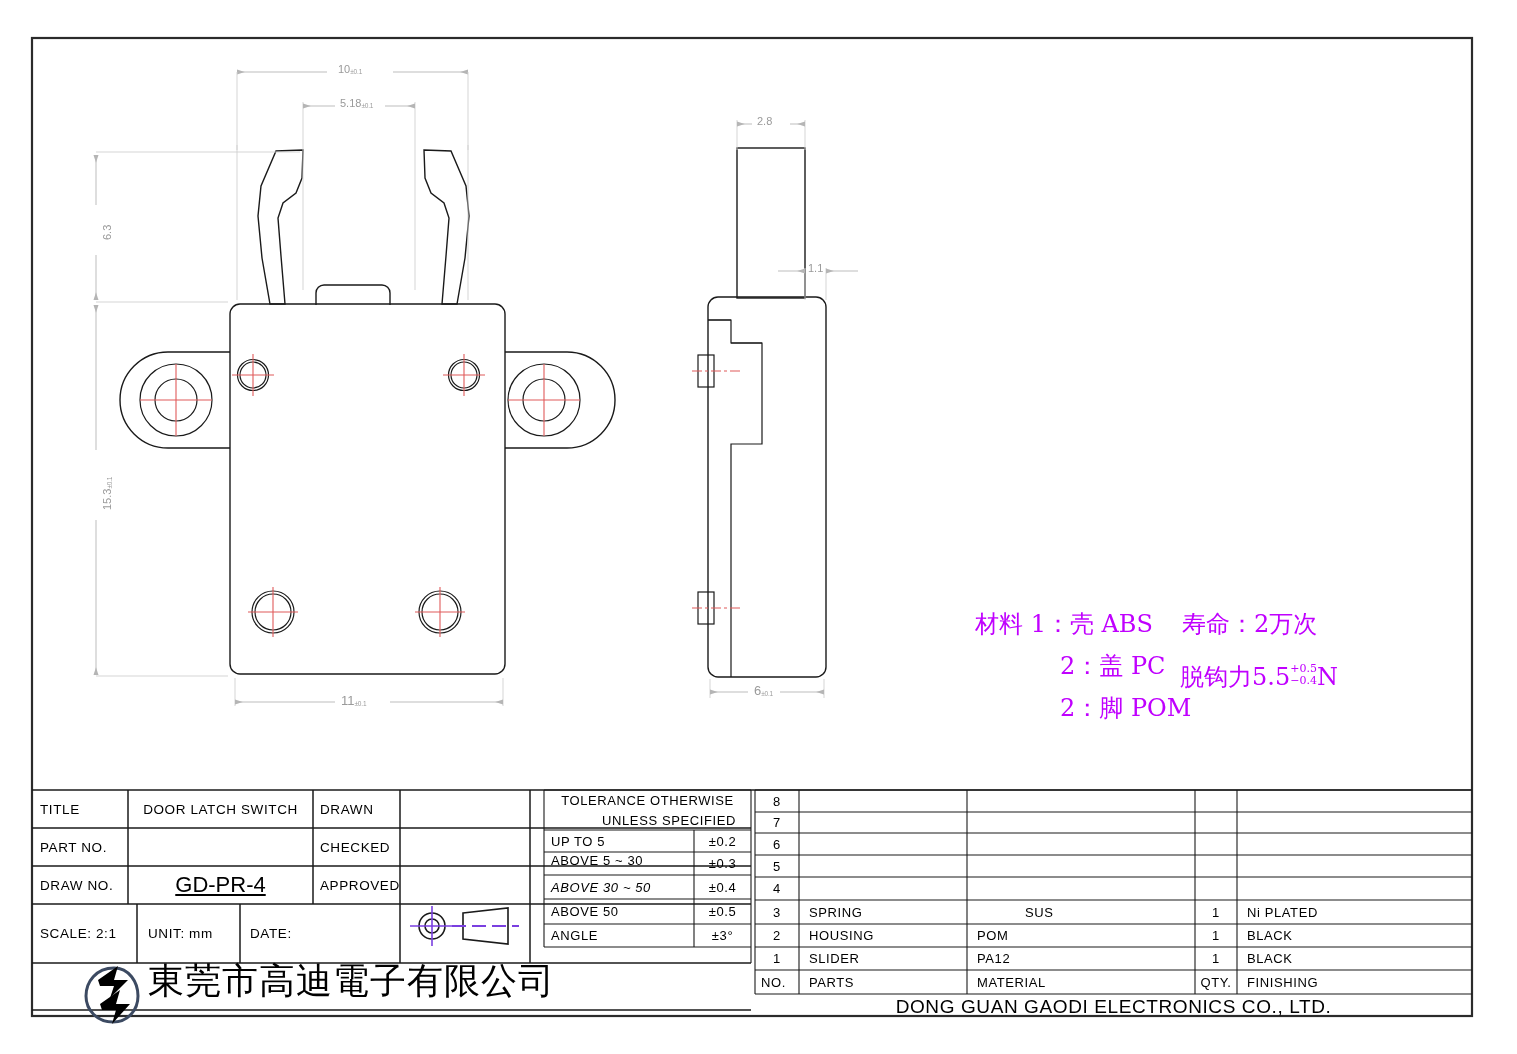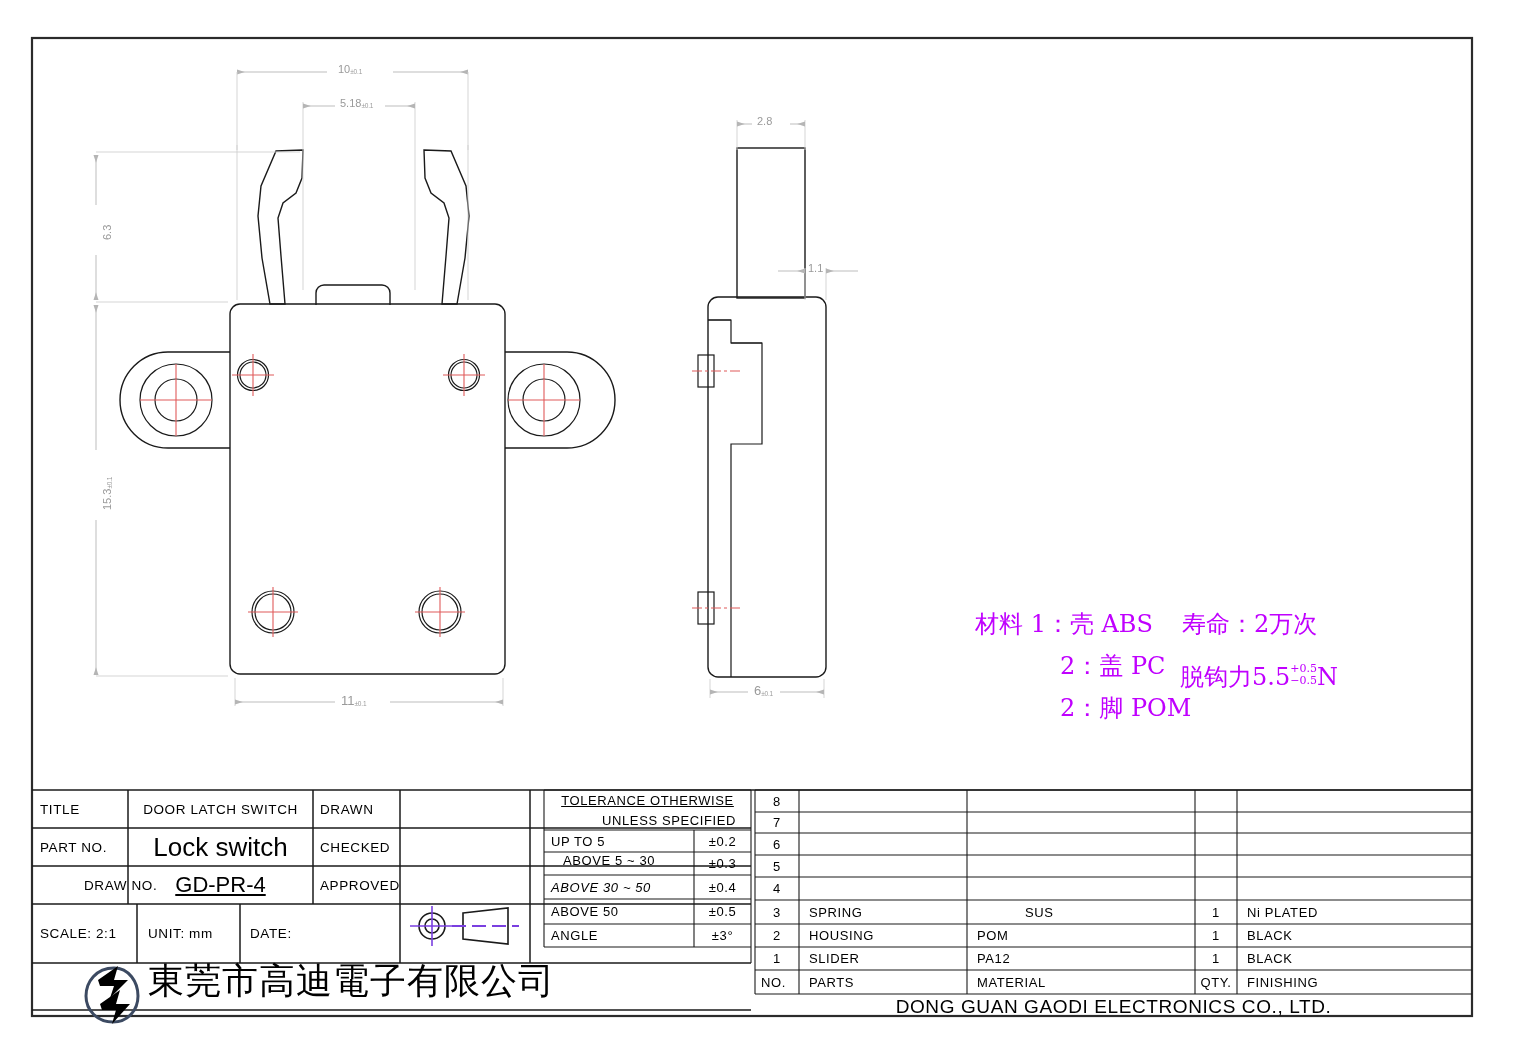--- a/index.html
+++ b/index.html
@@ -256,80 +256,77 @@
   <div class="txt dimtxt" style="left:757px;top:116px;"><span>2.8</span><span class="tol"></span></div>
 
   <div class="txt dimtxt" style="left:808px;top:263px;"><span>1.1</span><span class="tol"></span></div>
 
   <div class="txt dimtxt big" style="left:754px;top:684px;"><span>6</span><span class="tol">±0.1</span></div>
 
   <div class="txt note" style="left:975px;top:612px;">材料 1：壳 ABS</div>
   <div class="txt note" style="left:1060px;top:654px;">2：盖  PC</div>
   <div class="txt note" style="left:1060px;top:696px;">2：脚 POM</div>
   <div class="txt note" style="left:1182px;top:612px;">寿命：2万次</div>
-  <div class="txt note" style="left:1180px;top:663px;"><span>脱钩力5.5</span><span class="frac"><span>+0.5</span><span>−0.5</span></span><span>N</span></div>
+  <div class="txt note" style="left:1180px;top:663px;"><span>脱钩力5.5</span><span class="frac"><span>+0.5</span><span>−0.4</span></span><span>N</span></div>
 
   <div class="cellbox left" style="left:40px;top:790px;width:88px;height:38px;">
       <span class="tb">TITLE</span>
     </div>
   <div class="cellbox center" style="left:128px;top:790px;width:185px;height:38px;">
       <span class="tb">DOOR  LATCH  SWITCH</span>
     </div>
   <div class="cellbox left" style="left:320px;top:790px;width:80px;height:38px;">
       <span class="tb">DRAWN</span>
     </div>
   <div class="cellbox left" style="left:408px;top:790px;width:120px;height:38px;"></div>
 
   <div class="cellbox left" style="left:40px;top:828px;width:88px;height:38px;">
       <span class="tb">PART  NO.</span>
     </div>
-  <div class="cellbox center" style="left:128px;top:828px;width:185px;height:38px;">
-      <span class="tb lg">Lock switch</span>
-    </div>
   <div class="cellbox left" style="left:320px;top:828px;width:80px;height:38px;">
       <span class="tb">CHECKED</span>
     </div>
   <div class="cellbox left" style="left:408px;top:828px;width:120px;height:38px;"></div>
 
-  <div class="cellbox left" style="left:40px;top:866px;width:88px;height:38px;margin-left:44px;">
+  <div class="cellbox left" style="left:40px;top:866px;width:88px;height:38px;">
       <span class="tb">DRAW  NO.</span>
     </div>
   <div class="cellbox center" style="left:128px;top:866px;width:185px;height:38px;text-decoration:underline;">
       <span class="tb md">GD-PR-4</span>
     </div>
   <div class="cellbox left" style="left:320px;top:866px;width:82px;height:38px;">
       <span class="tb">APPROVED</span>
     </div>
   <div class="cellbox left" style="left:408px;top:866px;width:120px;height:38px;"></div>
 
   <div class="cellbox left" style="left:40px;top:904px;width:100px;height:59px;">
       <span class="tb">SCALE:  2:1</span>
     </div>
   <div class="cellbox left" style="left:148px;top:904px;width:95px;height:59px;">
       <span class="tb">UNIT:  mm</span>
     </div>
   <div class="cellbox left" style="left:250px;top:904px;width:150px;height:59px;">
       <span class="tb">DATE:</span>
     </div>
 
-  <div class="cellbox center" style="left:544px;top:790px;width:207px;height:20px;text-decoration:underline;">
+  <div class="cellbox center" style="left:544px;top:790px;width:207px;height:20px;">
       <span class="tb sm">TOLERANCE  OTHERWISE</span>
     </div>
   <div class="cellbox center" style="left:544px;top:810px;width:250px;height:20px;">
       <span class="tb sm">UNLESS  SPECIFIED</span>
     </div>
 
   <div class="cellbox left" style="left:551px;top:830px;width:143px;height:22px;">
       <span class="tb sm">UP  TO  5</span>
     </div>
   <div class="cellbox center" style="left:694px;top:830px;width:57px;height:22px;">
       <span class="tb sm">±0.2</span>
     </div>
 
-  <div class="cellbox left" style="left:563px;top:852px;width:143px;height:16px;">
+  <div class="cellbox left" style="left:551px;top:852px;width:143px;height:16px;">
       <span class="tb sm">ABOVE  5 ~ 30</span>
     </div>
   <div class="cellbox center" style="left:694px;top:852px;width:57px;height:23px;">
       <span class="tb sm">±0.3</span>
     </div>
 
   <div class="cellbox left" style="left:551px;top:875px;width:143px;height:24px;font-style:italic;">
       <span class="tb sm">ABOVE  30 ~ 50</span>
     </div>
   <div class="cellbox center" style="left:694px;top:875px;width:57px;height:24px;">

